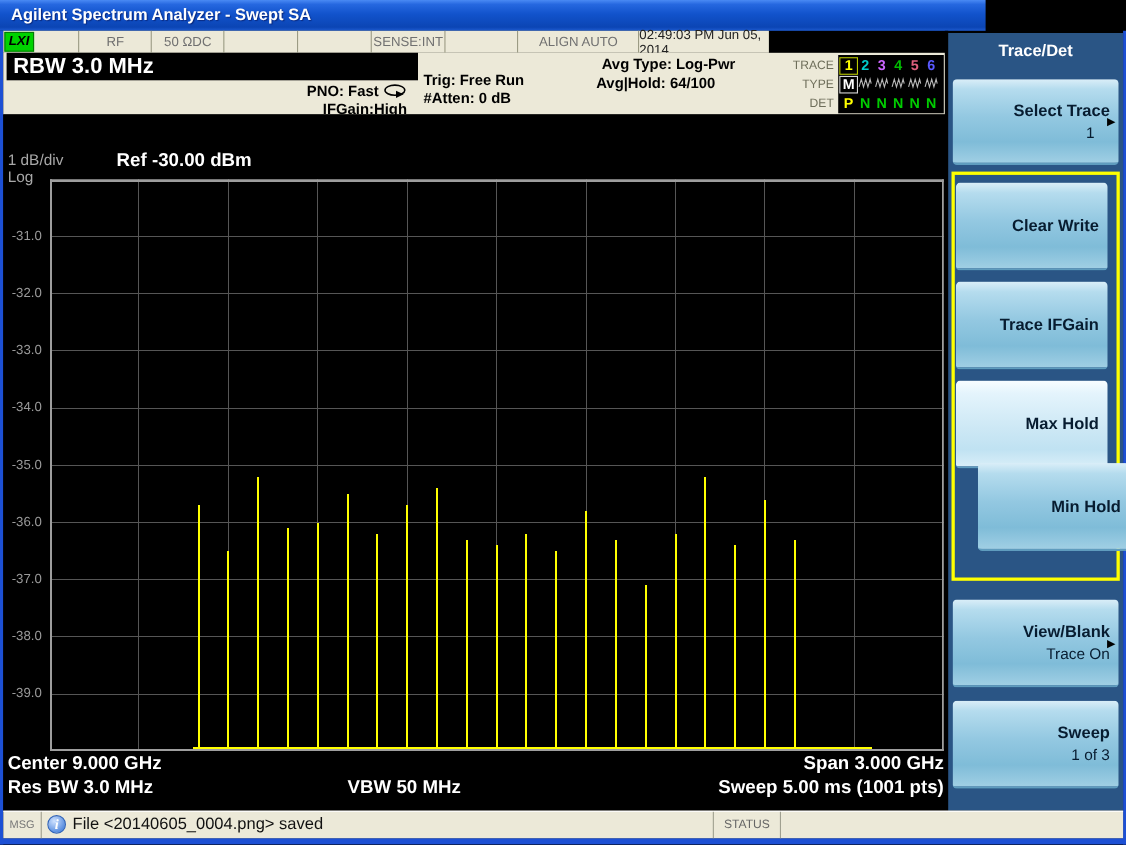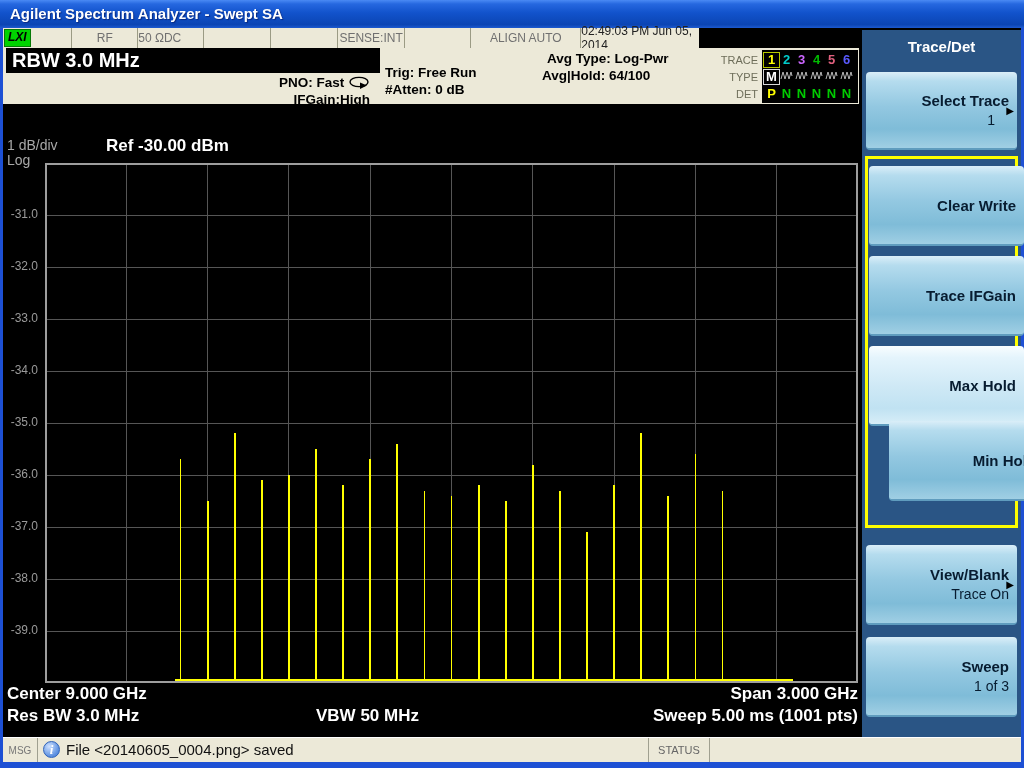--- a/index.html
+++ b/index.html
@@ -1,21 +1,21 @@
 <!DOCTYPE html>
 <html><head>
 <meta charset="utf-8">
 <style>
   html,body{margin:0;padding:0;background:#000;}
   .stage{position:relative;width:1024px;height:768px;overflow:hidden;
          font-family:"Liberation Sans",sans-serif;background:#000;}
   .abs{position:absolute;}
 
   
-  .titlebar{left:0;top:0;width:1024px;height:28px;
+  .titlebar{left:0;top:0;width:896px;height:28px;
     background:linear-gradient(180deg,#4a8af4 0%,#2668e0 14%,#1253cc 45%,#0b45b4 88%,#1d5ad0 100%);
     color:#fff;font-weight:bold;font-size:15px;line-height:28px;padding-left:10px;
     text-shadow:1px 1px 1px #0a2a80;box-sizing:border-box;}
   .frame{background:#1d50d4;}
   .f-left{left:0;top:28px;width:3px;height:740px;}
   .f-right{left:1021px;top:28px;width:3px;height:740px;}
   .f-bottom{left:0;top:762px;width:1024px;height:6px;}
 
   
   .topstrip{left:3px;top:28px;width:696px;height:20px;background:#ece9d8;display:flex;}
@@ -57,21 +57,21 @@
     background:linear-gradient(180deg,#daeef8 0%,#b5dcee 12%,#93c8e1 45%,#7fbcd8 75%,#a0cfe4 100%);
     border-bottom:2px solid #5f9cbe;
     display:flex;flex-direction:column;justify-content:center;align-items:flex-end;
     padding-right:8px;box-sizing:border-box;}
   .skbtn .lbl{font-weight:bold;font-size:15px;color:#071c30;}
   .skbtn .val{font-size:14px;color:#071c30;margin-top:3px;}
   .skbtn.sel{background:linear-gradient(180deg,#f8fdff 0%,#e4f4fc 15%,#cde8f5 55%,#c0e2f2 80%,#d8eef8 100%);}
   .arrow{position:absolute;right:3px;top:44%;font-size:10px;color:#000;}
   .sk-group{position:absolute;left:3px;top:126px;width:153px;height:372px;
             border:3px solid #ffff00;box-sizing:border-box;}
-  .sk-group .skbtn{left:1px;width:155px;height:80px;}
+  .sk-group .skbtn{left:1px;width:138px;height:80px;}
   .sk-out{left:4px;width:151px;}
 
   
   .msgbar{left:3px;top:737px;width:1018px;height:25px;background:#ece9d8;
           border-top:1px solid #fff;box-sizing:border-box;}
   .msgcell{position:absolute;top:0;height:24px;}
   .msglbl{left:0;width:34px;border-right:1px solid #a0a090;font-size:10px;color:#777;
           display:flex;align-items:center;justify-content:center;}
   .infoicon{left:40px;top:3px;width:17px;height:17px;border-radius:50%;
     background:radial-gradient(circle at 35% 30%,#cfe2ff,#5b8fe0 70%);
@@ -91,21 +91,21 @@
   </div>
   <div class="abs frame f-left"></div>
   <div class="abs frame f-right"></div>
   <div class="abs frame f-bottom"></div>
 
   <div class="abs topstrip">
     <div class="cell" style="width:85px;justify-content:flex-start;">
       <span class="lxi">LXI</span>
     </div>
     <div class="cell" style="width:81px;">RF</div>
-    <div class="cell" style="width:81px;justify-content:flex-start;">
+    <div class="cell" style="width:81px;justify-content:center;">
       <span>50 Ω</span>
       <span>DC</span>
     </div>
     <div class="cell" style="width:82px;"></div>
     <div class="cell" style="width:82px;"></div>
     <div class="cell" style="width:83px;">SENSE:INT</div>
     <div class="cell" style="width:81px;"></div>
     <div class="cell" style="width:135px;">ALIGN AUTO</div>
     <div class="cell" style="width:145px;color:#222;border-right:none;">02:49:03 PM Jun 05, 2014</div>
   </div>

